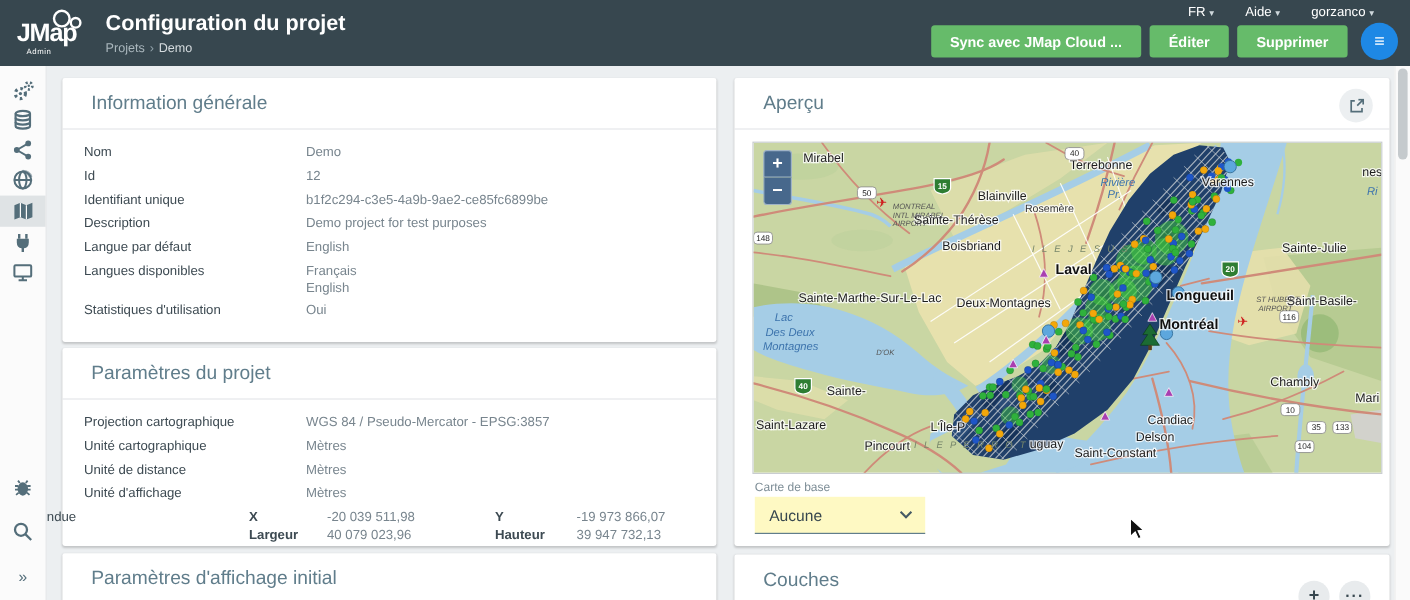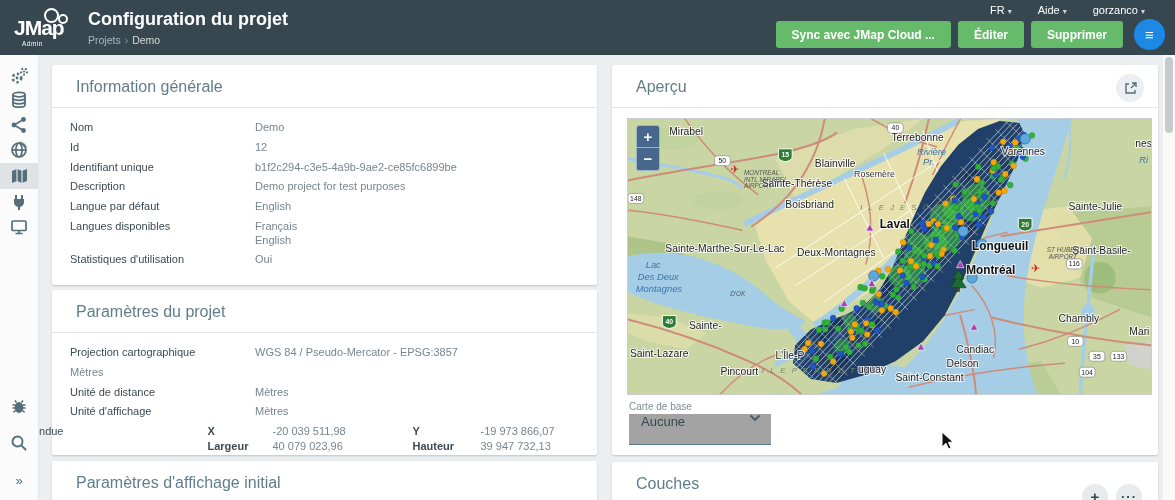--- a/index.html
+++ b/index.html
@@ -54,22 +54,22 @@
   .icon-btn{position:absolute;right:14px;top:9px;width:28px;height:28px;border-radius:50%;background:#eceff1;
             border:none;cursor:pointer;display:flex;align-items:center;justify-content:center;color:#546e7a;}
   .map-wrap{position:absolute;left:15px;top:53px;width:525px;height:277px;border:1px solid #c9cdd0;box-sizing:border-box;}
   #map-svg{display:block;width:523px;height:275px;}
   .zoomctl{position:absolute;left:8px;top:6px;width:24px;z-index:5;}
   .zoombtn{width:24px;height:23px;background:#47688c;border:1px solid #9fb3c6;color:#fff;font-size:15px;font-weight:bold;
            text-align:center;line-height:21px;cursor:pointer;box-sizing:border-box;}
   .zoombtn:first-child{border-radius:3px 3px 0 0;}
   .zoombtn:last-child{border-radius:0 0 3px 3px;border-top:none;}
   .basemap-label{position:absolute;left:17px;top:336px;font-size:10px;color:#7d8d96;}
-  .basemap-select{position:absolute;left:17px;top:349px;width:142px;height:30px;background:#a3a3a3;
-                  border:none;border-bottom:1px solid #607d8b;display:flex;align-items:flex-start;cursor:pointer;}
+  .basemap-select{position:absolute;left:17px;top:349px;width:142px;height:30px;background:#fef9c3;
+                  border:none;border-bottom:1px solid #607d8b;display:flex;align-items:center;cursor:pointer;}
   .basemap-value{font-size:13px;color:#37474f;padding-left:12px;flex:1;}
   .basemap-select svg{margin-right:10px;}
   
   .round-btn{position:absolute;width:26px;height:26px;border-radius:50%;background:#e8ebed;border:none;cursor:pointer;
              color:#37474f;font-size:15px;font-weight:bold;line-height:26px;text-align:center;padding:0;}
   #btn-add{right:50px;top:22px;}
   #btn-more{right:16px;top:22px;font-size:13px;letter-spacing:1px;}
   
   svg{font-family:"Liberation Sans",sans-serif;}
   .ml{paint-order:stroke;stroke:rgba(255,255,255,.8);stroke-width:2px;}
@@ -227,20 +227,21 @@
 
   <section class="card" id="card-params">
     <div class="card-title">Paramètres du projet</div>
     <div class="card-body">
       <div>
           <div class="kv-row">
             <span class="kv-label">Projection cartographique</span>
             <span class="kv-value">WGS 84 / Pseudo-Mercator - EPSG:3857</span>
           </div>
           <div class="kv-row">
+            <span class="kv-label">Unité cartographique</span>
             <span class="kv-value">Mètres</span>
           </div>
           <div class="kv-row">
             <span class="kv-label">Unité de distance</span>
             <span class="kv-value">Mètres</span>
           </div>
           <div class="kv-row">
             <span class="kv-label">Unité d'affichage</span>
             <span class="kv-value">Mètres</span>
           </div>

